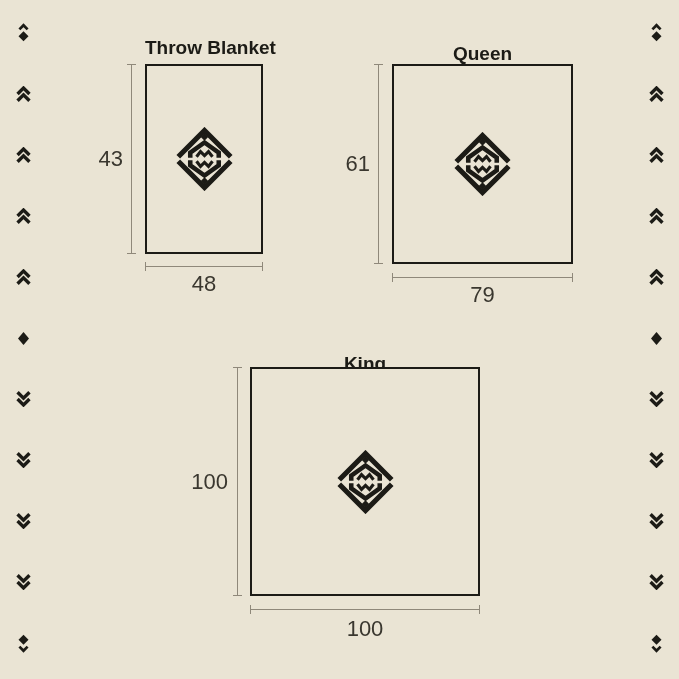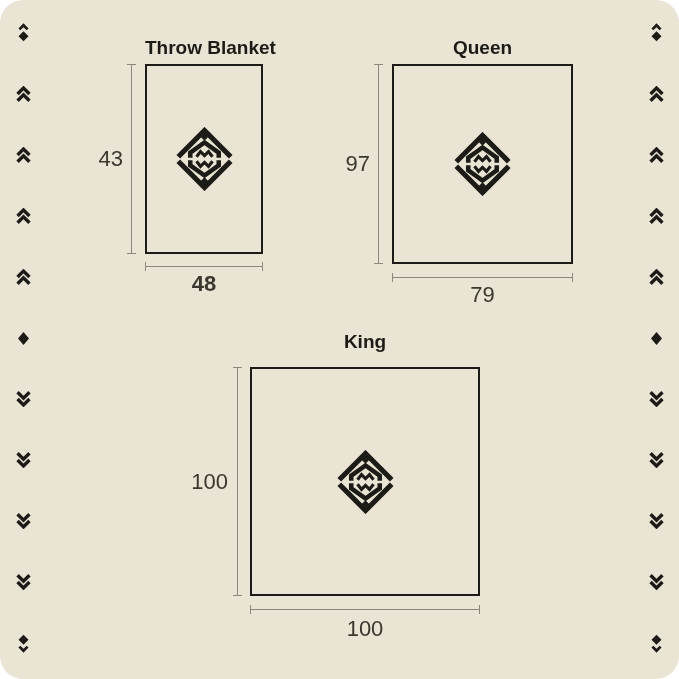--- a/index.html
+++ b/index.html
@@ -10,21 +10,20 @@
   }
   *{margin:0;padding:0;box-sizing:border-box;}
   html,body{background:#fff;}
   .canvas{
     position:relative;
     width:679px;height:679px;
     background:var(--bg);
     font-family:"Liberation Sans", sans-serif;
     color:var(--ink);
     overflow:hidden;
-    border-radius:23px;
   }
   
   .edge-col{
     position:absolute;top:23px;width:34px;
     display:flex;flex-direction:column;align-items:center;row-gap:41px;
   }
   .edge-col.left{left:6px;}
   .edge-col.right{left:639px;}
   .edge-icon{height:20px;display:flex;align-items:center;justify-content:center;color:var(--ink);}
   .i-chevrons-up,.i-chevrons-down{width:17px;height:16px;}
@@ -60,30 +59,30 @@
     font-weight:400;
   }
   .v-num{text-align:right;}
   .h-num{text-align:center;}
   
   .throw .title{left:145px;top:38px;width:118px;}
   .throw .rect{left:145px;top:64px;width:118px;height:190px;}
   .throw .vdim{left:127px;top:64px;height:190px;}
   .throw .v-num{left:86px;top:146px;width:37px;}
   .throw .hdim{left:145px;top:262px;width:118px;}
-  .throw .h-num{left:145px;top:271px;width:118px;font-weight:bold;}
-
-  .queen .title{left:392px;top:38px;width:181px;}
+  .throw .h-num{left:145px;top:271px;width:118px;}
+
+  .queen .title{left:392px;top:44px;width:181px;}
   .queen .rect{left:392px;top:64px;width:181px;height:200px;}
   .queen .vdim{left:374px;top:64px;height:200px;}
   .queen .v-num{left:333px;top:151px;width:37px;}
   .queen .hdim{left:392px;top:273px;width:181px;}
   .queen .h-num{left:392px;top:282px;width:181px;text-align:center;}
 
-  .king .title{left:250px;top:332px;width:230px;}
+  .king .title{left:250px;top:354px;width:230px;}
   .king .rect{left:250px;top:367px;width:230px;height:229px;}
   .king .vdim{left:233px;top:367px;height:229px;}
   .king .v-num{left:178px;top:469px;width:50px;}
   .king .hdim{left:250px;top:605px;width:230px;}
   .king .h-num{left:250px;top:616px;width:230px;}
 
   .defs-holder{position:absolute;width:0;height:0;overflow:hidden;}
 </style>
 </head>
 <body>
@@ -258,21 +257,21 @@
   </section>
 
   <section class="panel queen">
     <div class="title">Queen</div>
     <div class="rect">
       <svg class="emblem">
           <use href="#sym-emblem"></use>
         </svg>
     </div>
     <div class="vdim"></div>
-    <div class="dim-num v-num">97</div>
+    <div class="dim-num v-num">61</div>
     <div class="hdim"></div>
     <div class="dim-num h-num">79</div>
   </section>
 
   <section class="panel king">
     <div class="title">King</div>
     <div class="rect">
       <svg class="emblem">
           <use href="#sym-emblem"></use>
         </svg>

